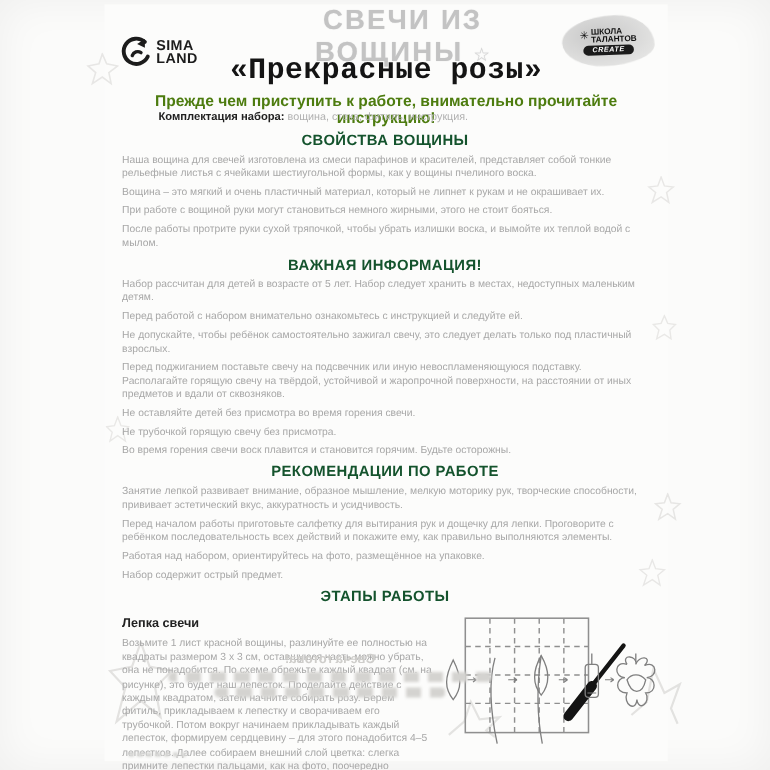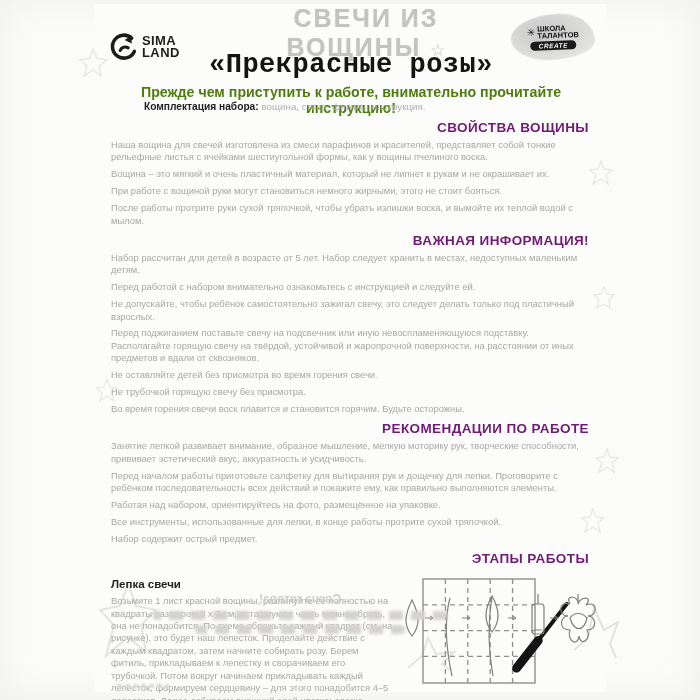--- a/index.html
+++ b/index.html
@@ -27,21 +27,21 @@
     font-size:6.5px;padding:1px 8px;border-radius:7px;letter-spacing:.5px;}
   
   .product-title{position:absolute;left:0;width:512px;top:50px;text-align:center;
     font-weight:800;font-size:27px;color:#141414;letter-spacing:.5px;}
   .warning{position:absolute;left:0;width:512px;top:84px;text-align:center;
     font-weight:bold;font-size:14.2px;color:#4d7c0f;}
   .kit{position:absolute;left:16px;top:101px;font-size:9.8px;color:#b0b0b0;}
   .kit b{color:#222;font-size:10.2px;}
   
   .content{position:absolute;left:16px;top:114px;width:478px;}
-  h2{margin:6px 0 4px;text-align:right;font-size:13.5px;color:#701a75;letter-spacing:.4px;}
+  h2{margin:6px 0 4px;text-align:center;font-size:13.5px;color:#14532d;letter-spacing:.4px;}
   .p{margin:0 0 4.5px;font-size:9.4px;line-height:1.32;color:#a7a7a7;}
   
   .steps{display:flex;margin-top:2px;}
   .steps-left{width:288px;}
   .steps-h3{font-weight:bold;font-size:11.5px;color:#222;margin:8px 0 5px;}
   .steps-right{flex:1;position:relative;}
   .gridbox{position:absolute;left:18px;top:6px;}
   
   .mirror{position:absolute;left:40px;top:592px;width:330px;text-align:center;
     transform:scaleX(-1);color:#cfcecb;filter:blur(.6px);}
@@ -141,21 +141,20 @@
     <p class="p">Не допускайте, чтобы ребёнок самостоятельно зажигал свечу, это следует делать только под пластичный взрослых.</p>
     <p class="p">Перед поджиганием поставьте свечу на подсвечник или иную невоспламеняющуюся подставку. Располагайте горящую свечу на твёрдой, устойчивой и жаропрочной поверхности, на расстоянии от иных предметов и вдали от сквозняков.</p>
     <p class="p">Не оставляйте детей без присмотра во время горения свечи.</p>
     <p class="p">Не трубочкой горящую свечу без присмотра.</p>
     <p class="p">Во время горения свечи воск плавится и становится горячим. Будьте осторожны.</p>
 
     <h2>РЕКОМЕНДАЦИИ ПО РАБОТЕ</h2>
     <p class="p">Занятие лепкой развивает внимание, образное мышление, мелкую моторику рук, творческие способности, прививает эстетический вкус, аккуратность и усидчивость.</p>
     <p class="p">Перед началом работы приготовьте салфетку для вытирания рук и дощечку для лепки. Проговорите с ребёнком последовательность всех действий и покажите ему, как правильно выполняются элементы.</p>
     <p class="p">Работая над набором, ориентируйтесь на фото, размещённое на упаковке.</p>
-    <p class="p">Все инструменты, использованные для лепки, в конце работы протрите сухой тряпочкой.</p>
     <p class="p">Набор содержит острый предмет.</p>
 
     <h2>ЭТАПЫ РАБОТЫ</h2>
     <div class="steps">
       <div class="steps-left">
         <div class="steps-h3">Лепка свечи</div>
         <p class="p" style="width:282px">Возьмите 1 лист красной вощины, разлинуйте ее полностью на квадраты размером 3 х 3 см, оставшуюся часть можно убрать, она не понадобится. По схеме обрежьте каждый квадрат (см. на рисунке), это будет наш лепесток. Проделайте действие с каждым квадратом, затем начните собирать розу. Берем фитиль, прикладываем к лепестку и сворачиваем его трубочкой. Потом вокруг начинаем прикладывать каждый лепесток, формируем сердцевину – для этого понадобится 4–5 лепестков. Далее собираем внешний слой цветка: слегка примните лепестки пальцами, как на фото, поочередно начинаем прикладывать лепестки. Роза готова.</p>
       </div>
       <div class="steps-right">
 

